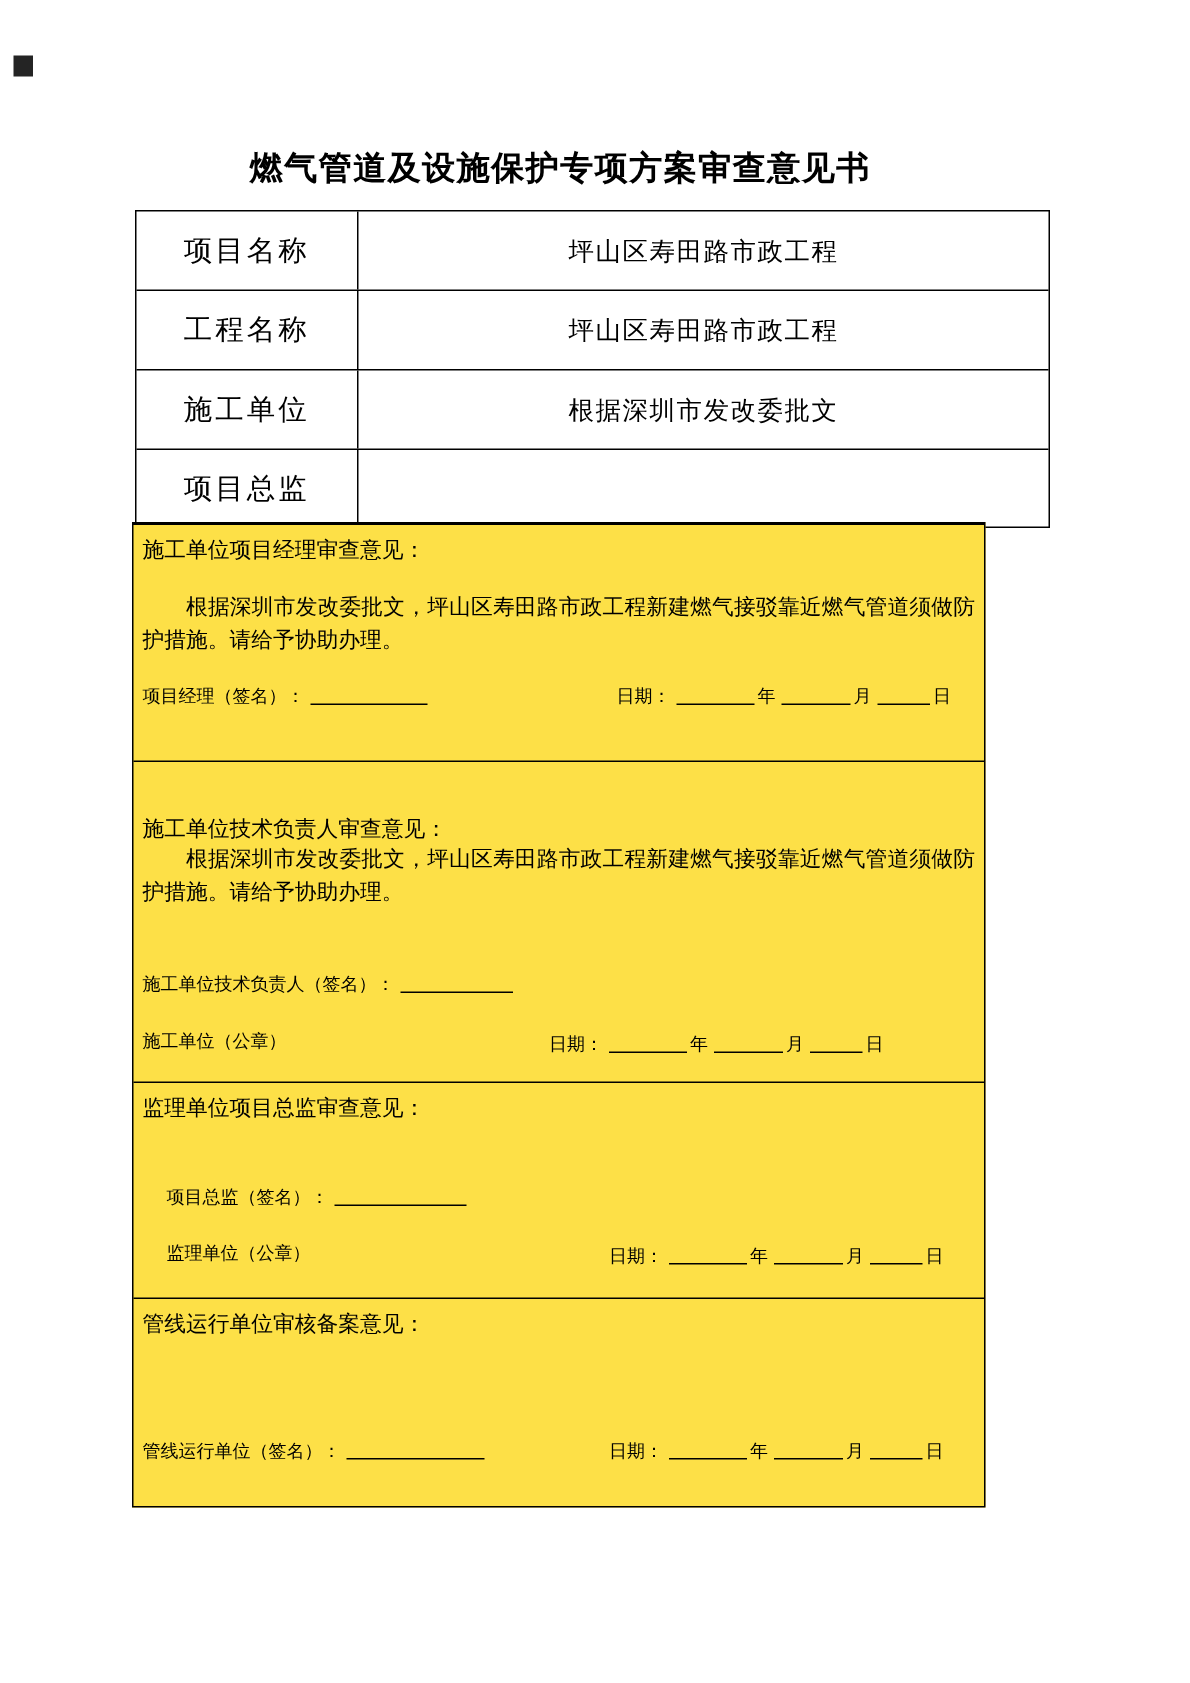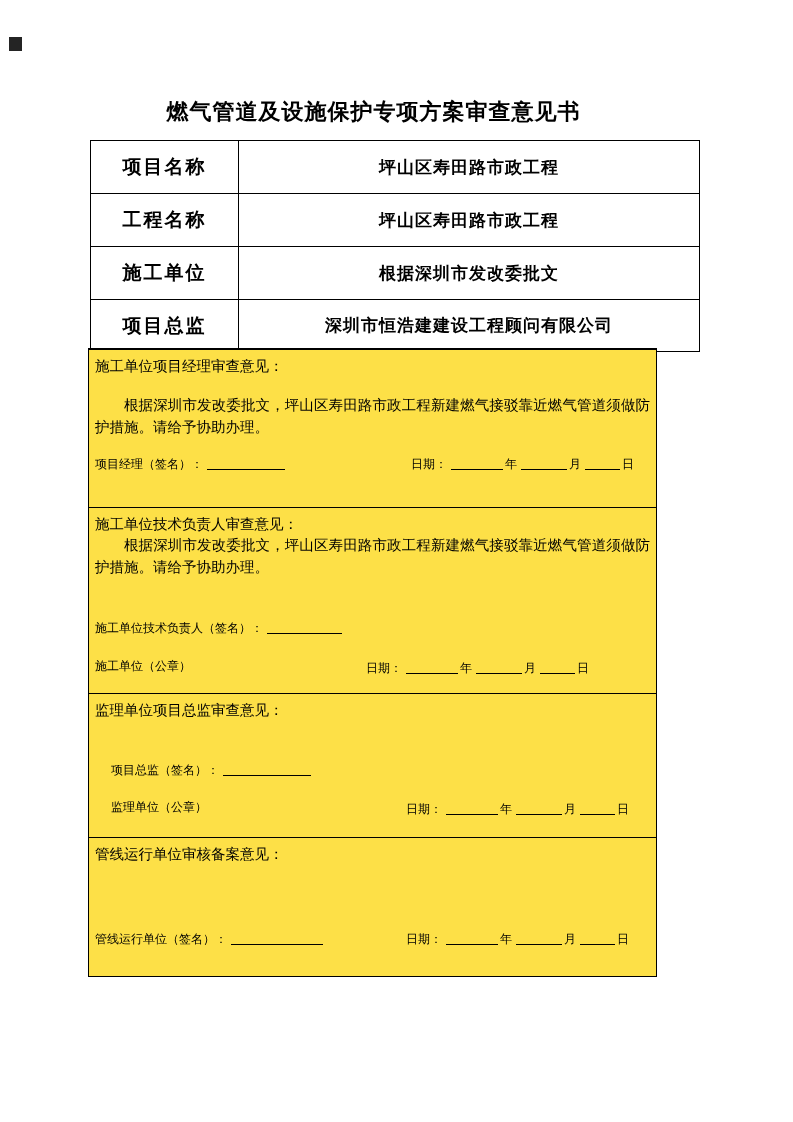--- a/index.html
+++ b/index.html
@@ -40,21 +40,20 @@
     left: 90px;
     top: 140px;
     width: 610px;
     border: 1px solid #000;
     box-sizing: border-box;
   }
   .info-row {
     display: flex;
     height: 52px;
     border-bottom: 1px solid #000;
-    font-weight: bold;
   }
   .info-row:last-child { border-bottom: none; height: 51px; }
   .info-label {
     width: 148px;
     border-right: 1px solid #000;
     display: flex;
     align-items: center;
     justify-content: center;
     font-size: 19px;
     letter-spacing: 2px;
@@ -79,21 +78,21 @@
     box-sizing: border-box;
     background: #fde047;
   }
   .section {
     position: relative;
     border-bottom: 1px solid #000;
     box-sizing: border-box;
   }
   .section:last-child { border-bottom: none; }
   .sec-1 { height: 158px; }
-  .sec-2 { height: 186px; }
+  .sec-2 { height: 186px; margin-top: 28px; }
   .sec-3 { height: 144px; }
   .sec-4 { height: 138px; }
   .sec-heading {
     position: absolute;
     left: 6px;
     top: 7px;
     font-size: 14.5px;
     white-space: nowrap;
   }
   .sec-body {
@@ -166,21 +165,20 @@
   <div class="info-row">
     <div class="info-label">工程名称</div>
     <div class="info-value">坪山区寿田路市政工程</div>
   </div>
   <div class="info-row">
     <div class="info-label">施工单位</div>
     <div class="info-value">根据深圳市发改委批文</div>
   </div>
   <div class="info-row">
     <div class="info-label">项目总监</div>
-    <div class="info-value">深圳市恒浩建建设工程顾问有限公司</div>
   </div>
 </div>
 
 <div class="review-table">
 
   <div class="section sec-1">
     <div class="sec-heading">施工单位项目经理审查意见：</div>
     <div class="sec-body">根据深圳市发改委批文，坪山区寿田路市政工程新建燃气接驳靠近燃气管道须做防护措施。请给予协助办理。</div>
     <div class="sig-row row-sign">
       <span>项目经理（签名）：</span><span class="blank w78"></span>

